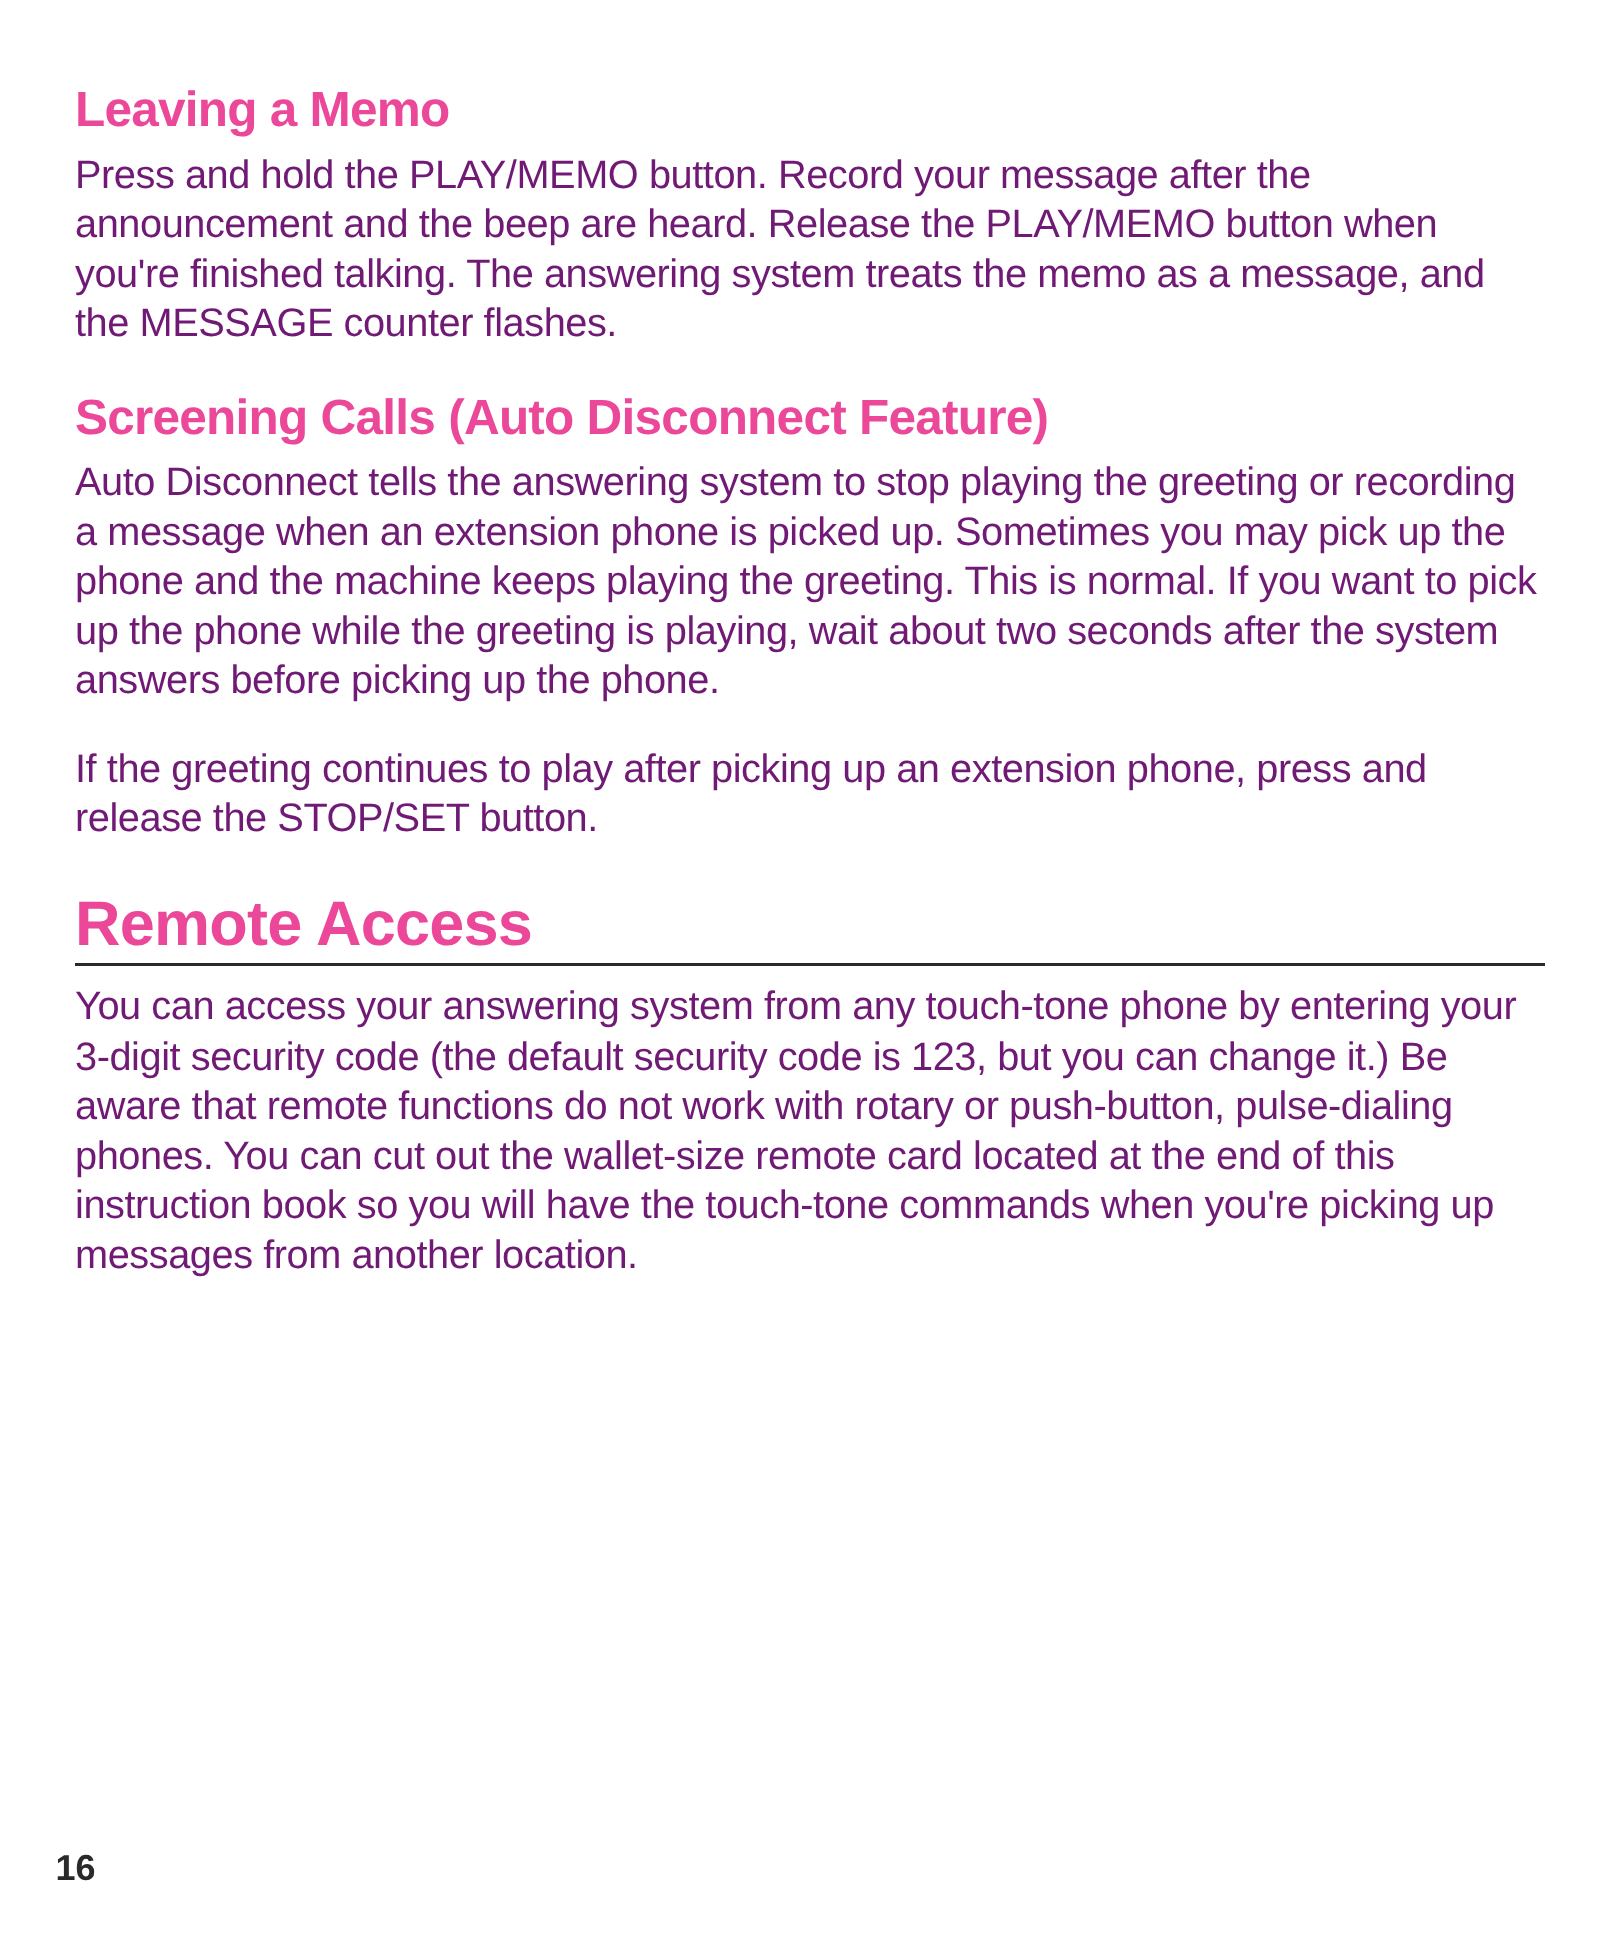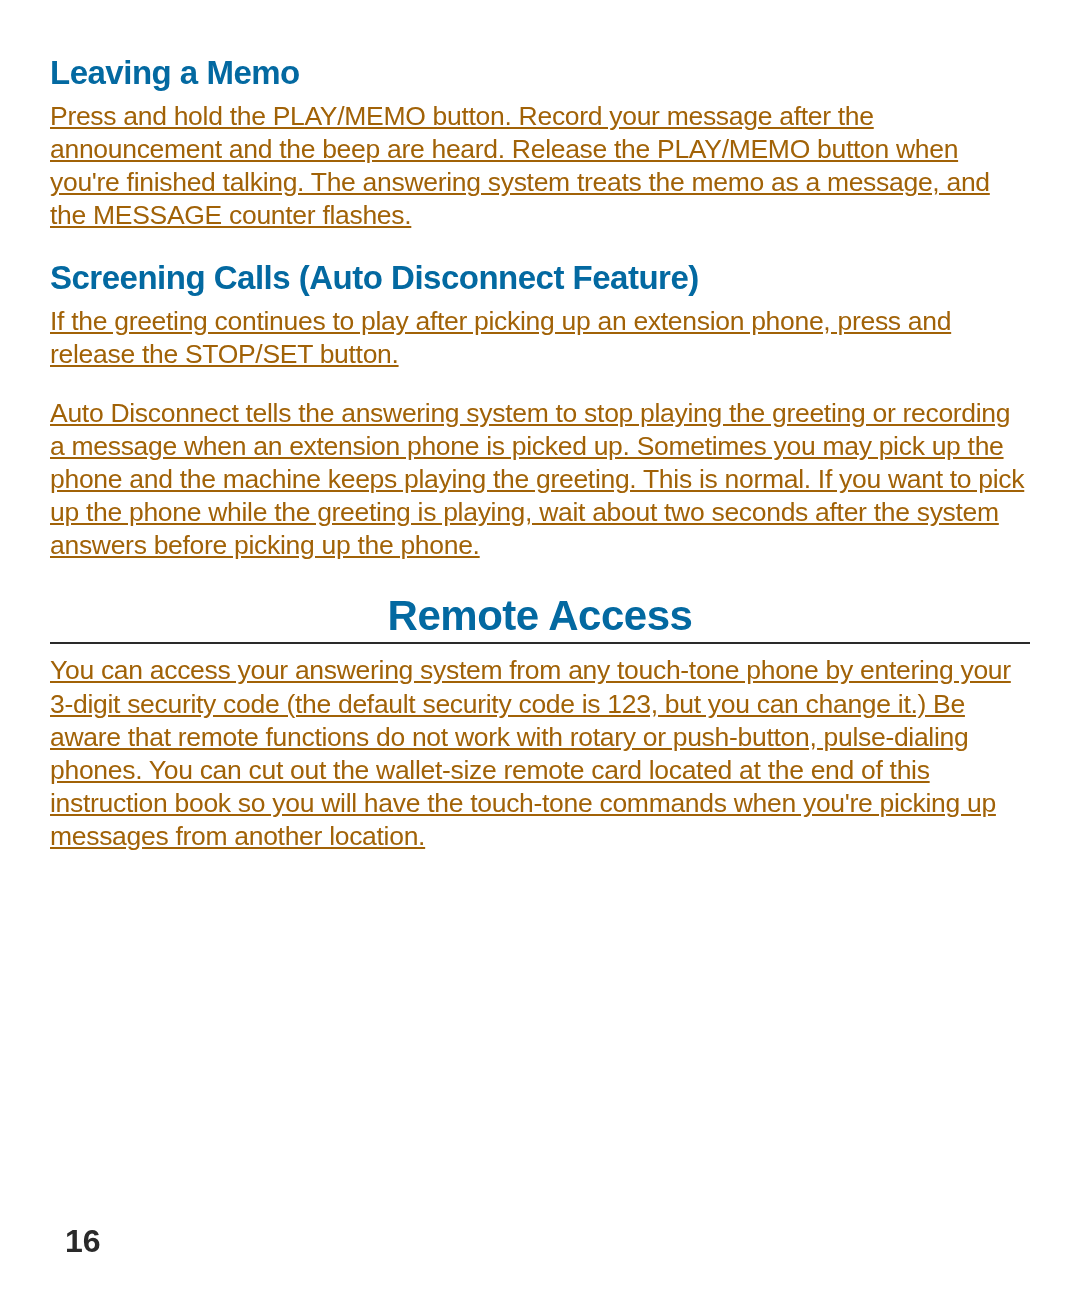--- a/index.html
+++ b/index.html
@@ -12,65 +12,63 @@
       height: 1296px;
       background: #ffffff;
       font-family: "Century Gothic", "Avant Garde", "Futura", Arial, sans-serif;
       color: #3a3a3a;
       padding: 54px 50px 40px 50px;
       position: relative;
     }
     h2.section-heading {
       font-size: 33px;
       font-weight: bold;
-      color: #0369a1;
+      color: #ec4899;
       margin-bottom: 8px;
       letter-spacing: -0.5px;
     }
     h2.section-heading.large {
       font-size: 42px;
       border-bottom: 2.5px solid #2a2a2a;
       padding-bottom: 2px;
       margin-top: 30px;
       margin-bottom: 10px;
-      text-align: center;
     }
     p.body-text {
       font-size: 26.5px;
       line-height: 1.25;
-      color: #a16207;
+      color: #701a75;
       margin-bottom: 26px;
       font-weight: 400;
       letter-spacing: -0.3px;
-      text-decoration: underline;
     }
     .page-number {
       position: absolute;
       bottom: 36px;
-      left: 65px;
+      left: 37px;
       font-weight: bold;
-      font-size: 32px;
+      font-size: 24px;
       color: #2a2a2a;
     }
     .block {
       margin-bottom: 18px;
     }
   </style>
 </head>
 <body>
 
 <div class="block">
   <h2 class="section-heading">Leaving a Memo</h2>
   <p class="body-text">Press and hold the PLAY/MEMO button. Record your message after the announcement and the beep are heard. Release the PLAY/MEMO button when you're finished talking. The answering system treats the memo as a message, and the MESSAGE counter flashes.</p>
 </div>
 
 <div class="block">
   <h2 class="section-heading">Screening Calls (Auto Disconnect Feature)</h2>
+  <p class="body-text">Auto Disconnect tells the answering system to stop playing the greeting or recording a message when an extension phone is picked up. Sometimes you may pick up the phone and the machine keeps playing the greeting. This is normal. If you want to pick up the phone while the greeting is playing, wait about two seconds after the system answers before picking up the phone.</p>
   <p class="body-text">If the greeting continues to play after picking up an extension phone, press and release the STOP/SET button.</p>
-  <p class="body-text">Auto Disconnect tells the answering system to stop playing the greeting or recording a message when an extension phone is picked up. Sometimes you may pick up the phone and the machine keeps playing the greeting. This is normal. If you want to pick up the phone while the greeting is playing, wait about two seconds after the system answers before picking up the phone.</p>
 </div>
 
 <div class="block">
   <h2 class="section-heading large">Remote Access</h2>
   <p class="body-text">You can access your answering system from any touch-tone phone by entering your 3-digit security code (the default security code is 123, but you can change it.) Be aware that remote functions do not work with rotary or push-button, pulse-dialing phones. You can cut out the wallet-size remote card located at the end of this instruction book so you will have the touch-tone commands when you're picking up messages from another location.</p>
 </div>
 
 <div class="page-number">16</div>
 
 </body></html>

